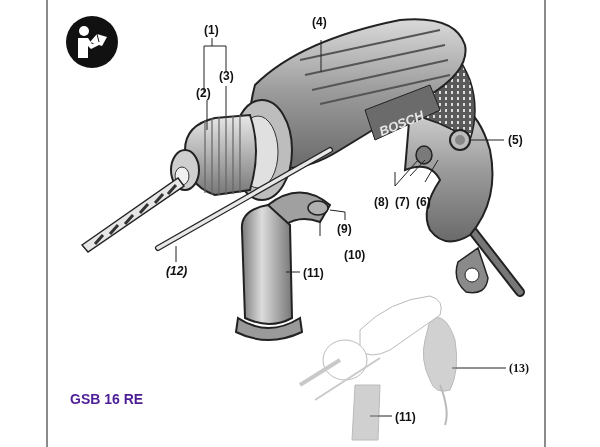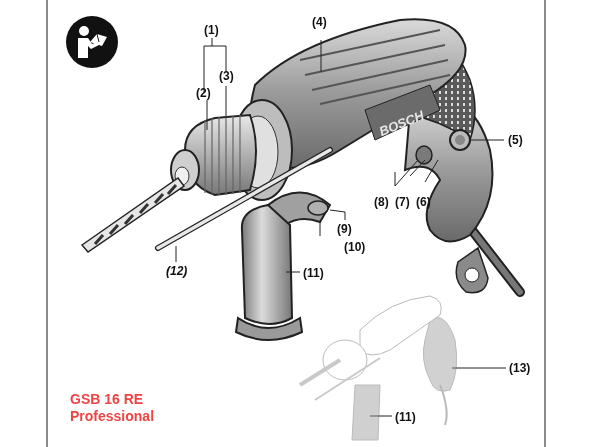--- a/index.html
+++ b/index.html
@@ -4,21 +4,21 @@
 <style>
   html, body { margin: 0; padding: 0; background: #ffffff; }
   body { width: 600px; height: 447px; position: relative; overflow: hidden;
          font-family: "Liberation Sans", sans-serif; }
   .page { position: absolute; left: 0; top: 0; width: 600px; height: 447px; }
   .border-left { position: absolute; left: 46px; top: 0; width: 2px; height: 447px; background: #8a8a8a; }
   .border-right { position: absolute; left: 544px; top: 0; width: 2px; height: 447px; background: #8a8a8a; }
   .manual-icon { position: absolute; left: 66px; top: 16px; width: 52px; height: 52px; }
   .illus { position: absolute; left: 0; top: 0; width: 600px; height: 447px; }
   .callout { position: absolute; font-weight: bold; font-size: 12px; color: #111; line-height: 12px; white-space: nowrap; }
-  .model { position: absolute; left: 70px; top: 391px; font-weight: bold; font-size: 14px; color: #ef4444; line-height: 17px; }
+  .model { position: absolute; left: 70px; top: 391px; font-weight: bold; font-size: 14px; color: #4c1d95; line-height: 17px; }
   .model div { white-space: nowrap; }
 </style>
 </head>
 <body>
 
 <div class="page">
   <div class="border-left"></div>
   <div class="border-right"></div>
 
   <svg class="manual-icon" viewBox="0 0 52 52">
@@ -126,23 +126,22 @@
 
   <div class="callout" style="left:204px; top:24px;">(1)</div>
   <div class="callout" style="left:196px; top:87px;">(2)</div>
   <div class="callout" style="left:219px; top:70px;">(3)</div>
   <div class="callout" style="left:312px; top:16px;">(4)</div>
   <div class="callout" style="left:508px; top:134px;">(5)</div>
   <div class="callout" style="left:416px; top:196px;">(6)</div>
   <div class="callout" style="left:395px; top:196px;">(7)</div>
   <div class="callout" style="left:374px; top:196px;">(8)</div>
   <div class="callout" style="left:337px; top:223px;">(9)</div>
-  <div class="callout" style="left:306px; top:241px;padding-left:38px;">(10)</div>
+  <div class="callout" style="left:306px; top:249px;padding-left:38px;">(10)</div>
   <div class="callout" style="left:303px; top:267px;">(11)</div>
   <div class="callout" style="left:166px; top:265px;font-style:italic;">(12)</div>
   <div class="callout" style="left:395px; top:411px;">(11)</div>
-  <div class="callout" style="left:509px; top:362px;">(13)</div>
+  <div class="callout" style="left:509px; top:362px;font-family:Liberation Serif, serif;">(13)</div>
 
   <div class="model">
     <div>GSB 16 RE</div>
-    <div>Professional</div>
   </div>
 </div>
 
 </body></html>

